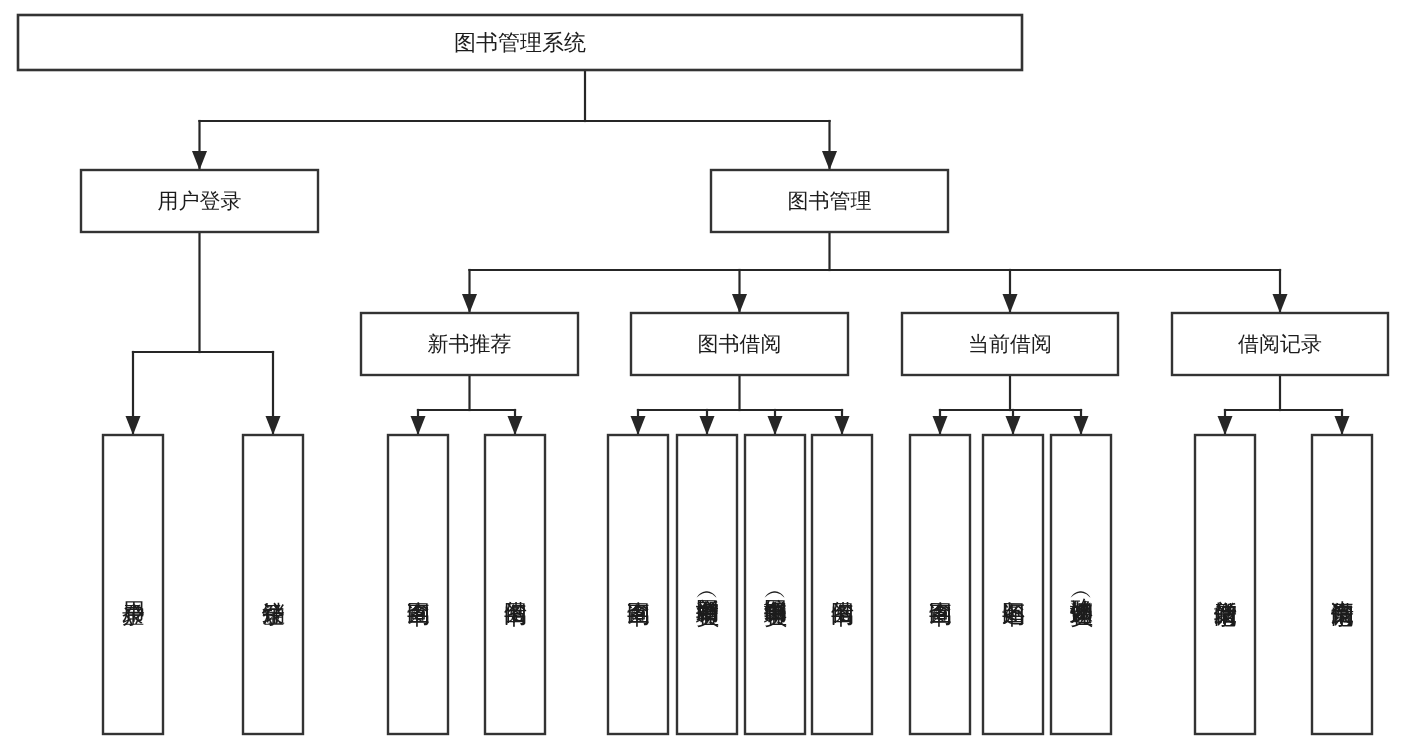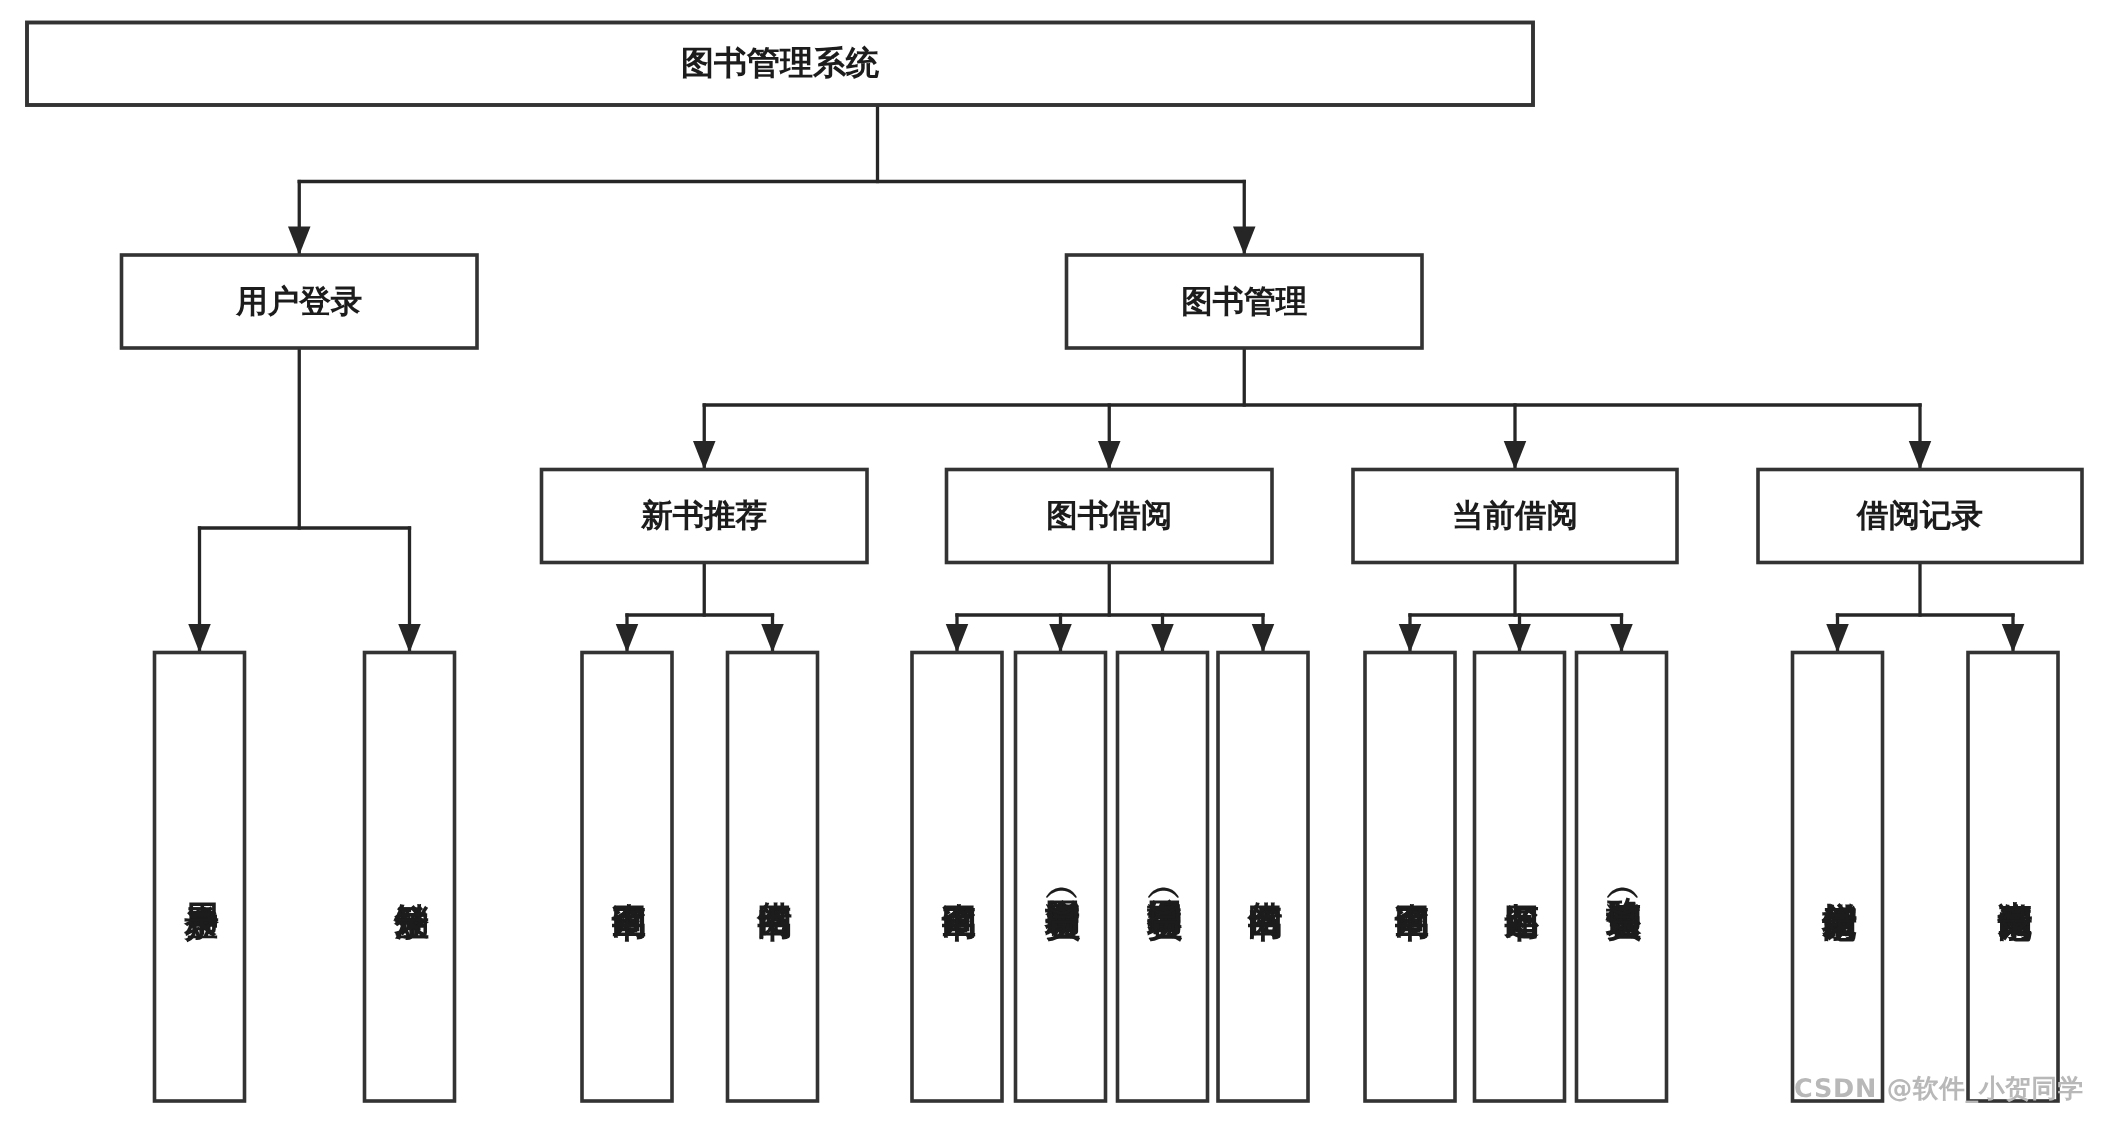--- a/index.html
+++ b/index.html
@@ -11,21 +11,20 @@
     width: 1405px;
     height: 747px;
     overflow: hidden;
     font-family: "DejaVu Sans", "Liberation Sans", sans-serif;
   }
   #diagram-root {
     position: relative;
     width: 1405px;
     height: 747px;
     background: #ffffff;
-    font-weight: bold;
   }
   svg#tree-svg {
     position: absolute;
     left: 0;
     top: 0;
     width: 1405px;
     height: 747px;
     display: block;
   }
   .node-box {
@@ -189,15 +188,14 @@
       <div class="leaf-label-wrap" style="left: 677px; top: 435px; width: 60px; height: 299px;">新增图书（管理员）</div>
       <div class="leaf-label-wrap" style="left: 745px; top: 435px; width: 60px; height: 299px;">编辑图书（管理员）</div>
       <div class="leaf-label-wrap" style="left: 812px; top: 435px; width: 60px; height: 299px;">借阅图书</div>
       <div class="leaf-label-wrap" style="left: 910px; top: 435px; width: 60px; height: 299px;">查询图书</div>
       <div class="leaf-label-wrap" style="left: 983px; top: 435px; width: 60px; height: 299px;">归还图书</div>
       <div class="leaf-label-wrap" style="left: 1051px; top: 435px; width: 60px; height: 299px;">确认归还（管理员）</div>
       <div class="leaf-label-wrap" style="left: 1195px; top: 435px; width: 60px; height: 299px;">新增借阅记录</div>
       <div class="leaf-label-wrap" style="left: 1312px; top: 435px; width: 60px; height: 299px;">查询借阅记录</div>
     </div>
 
-  <div class="watermark" style="left:1196px; top:714px;">CSDN @软件_小贺同学</div>
 
 </div>
 
 </body></html>

